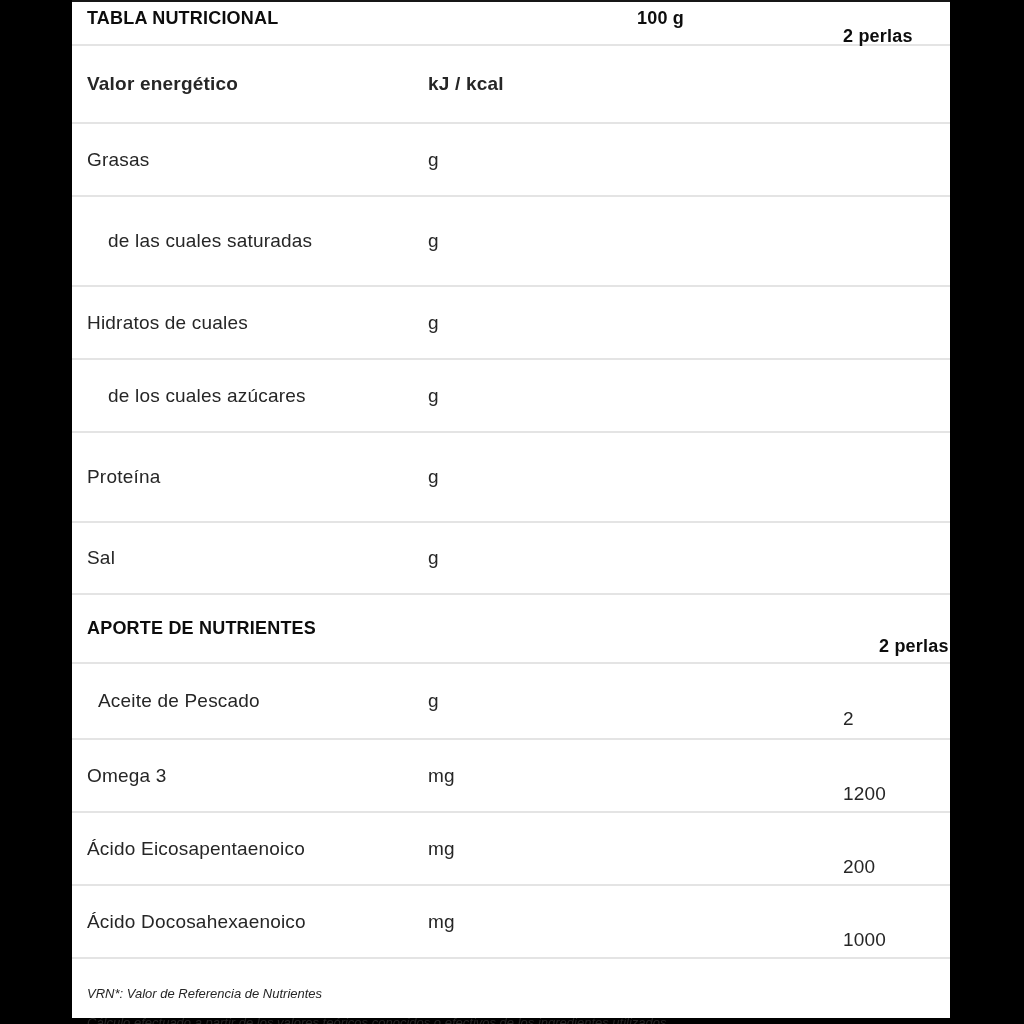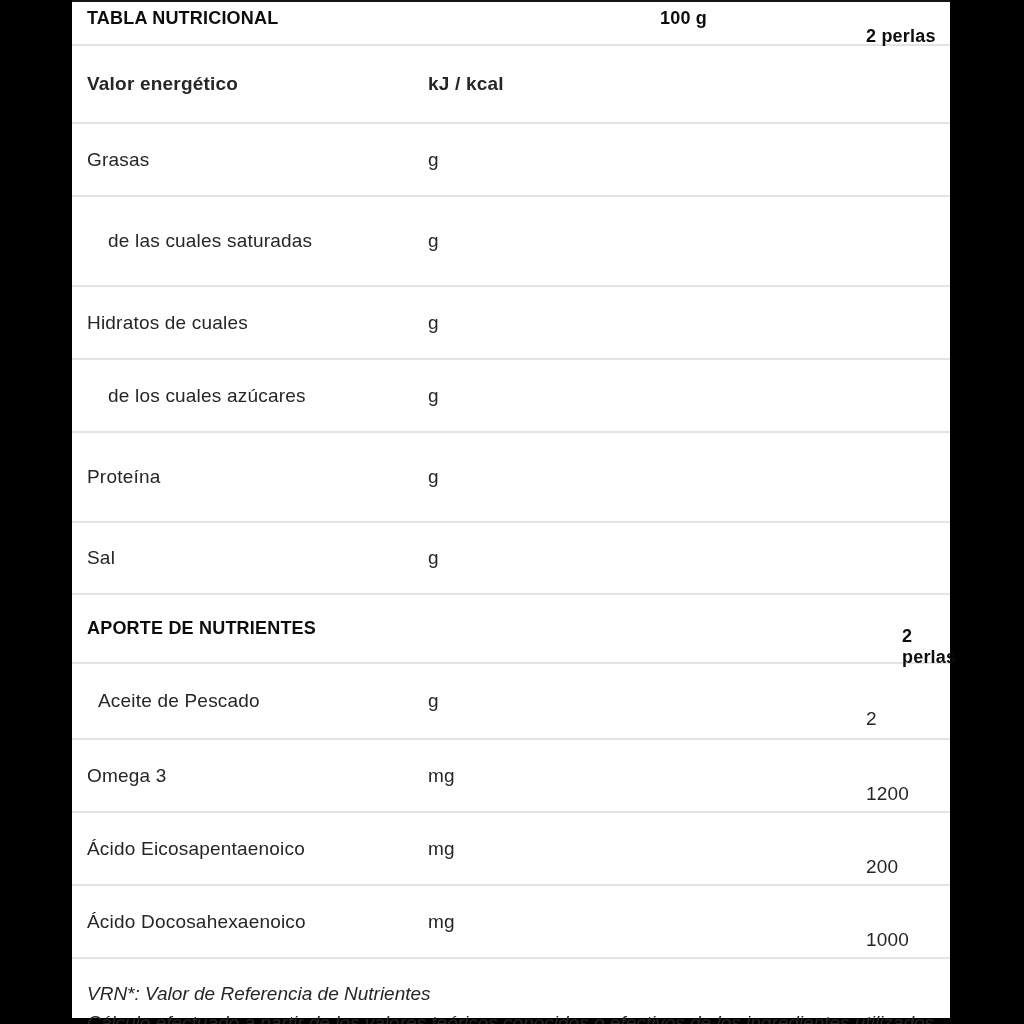--- a/index.html
+++ b/index.html
@@ -33,21 +33,21 @@
   .h44 { height: 44px; padding-bottom: 10px; }
   .h78 { height: 78px; font-weight: bold; }
   .h76 { height: 76px; }
   .h74 { height: 90px; }
   .h73 { height: 73px; }
   .h72 { height: 72px; }
   .h69 { height: 69px; gap: 12px; }
   .cell { box-sizing: border-box; }
   .c-label { flex: 0 0 356px; padding-left: 15px; }
   .c-unit  { flex: 0 0 209px; }
-  .c-qty   { flex: 0 0 206px; margin-left: 23px; }
+  .c-qty   { flex: 0 0 206px; }
   .c-val   { flex: 1 1 auto; margin-top: 36px; }
   .c-label.sub { padding-left: 36px; }
   .c-label.sub2 { padding-left: 26px; }
   .txt {
     font-size: 19px;
     color: #262626;
     letter-spacing: 0.2px;
   }
   .bold {
     font-weight: bold;
@@ -55,21 +55,21 @@
     color: #0d0d0d;
     letter-spacing: 0.2px;
   }
   .footer {
     flex: 1 1 auto;
     padding: 20px 10px 0 15px;
     box-sizing: border-box;
   }
   .footnote {
     font-style: italic;
-    font-size: 19px;
+    font-size: 13px;
     line-height: 29px;
     color: #262626;
     white-space: nowrap;
   }
 </style>
 </head>
 <body>
 
 <div class="page">
   <div class="sheet">

